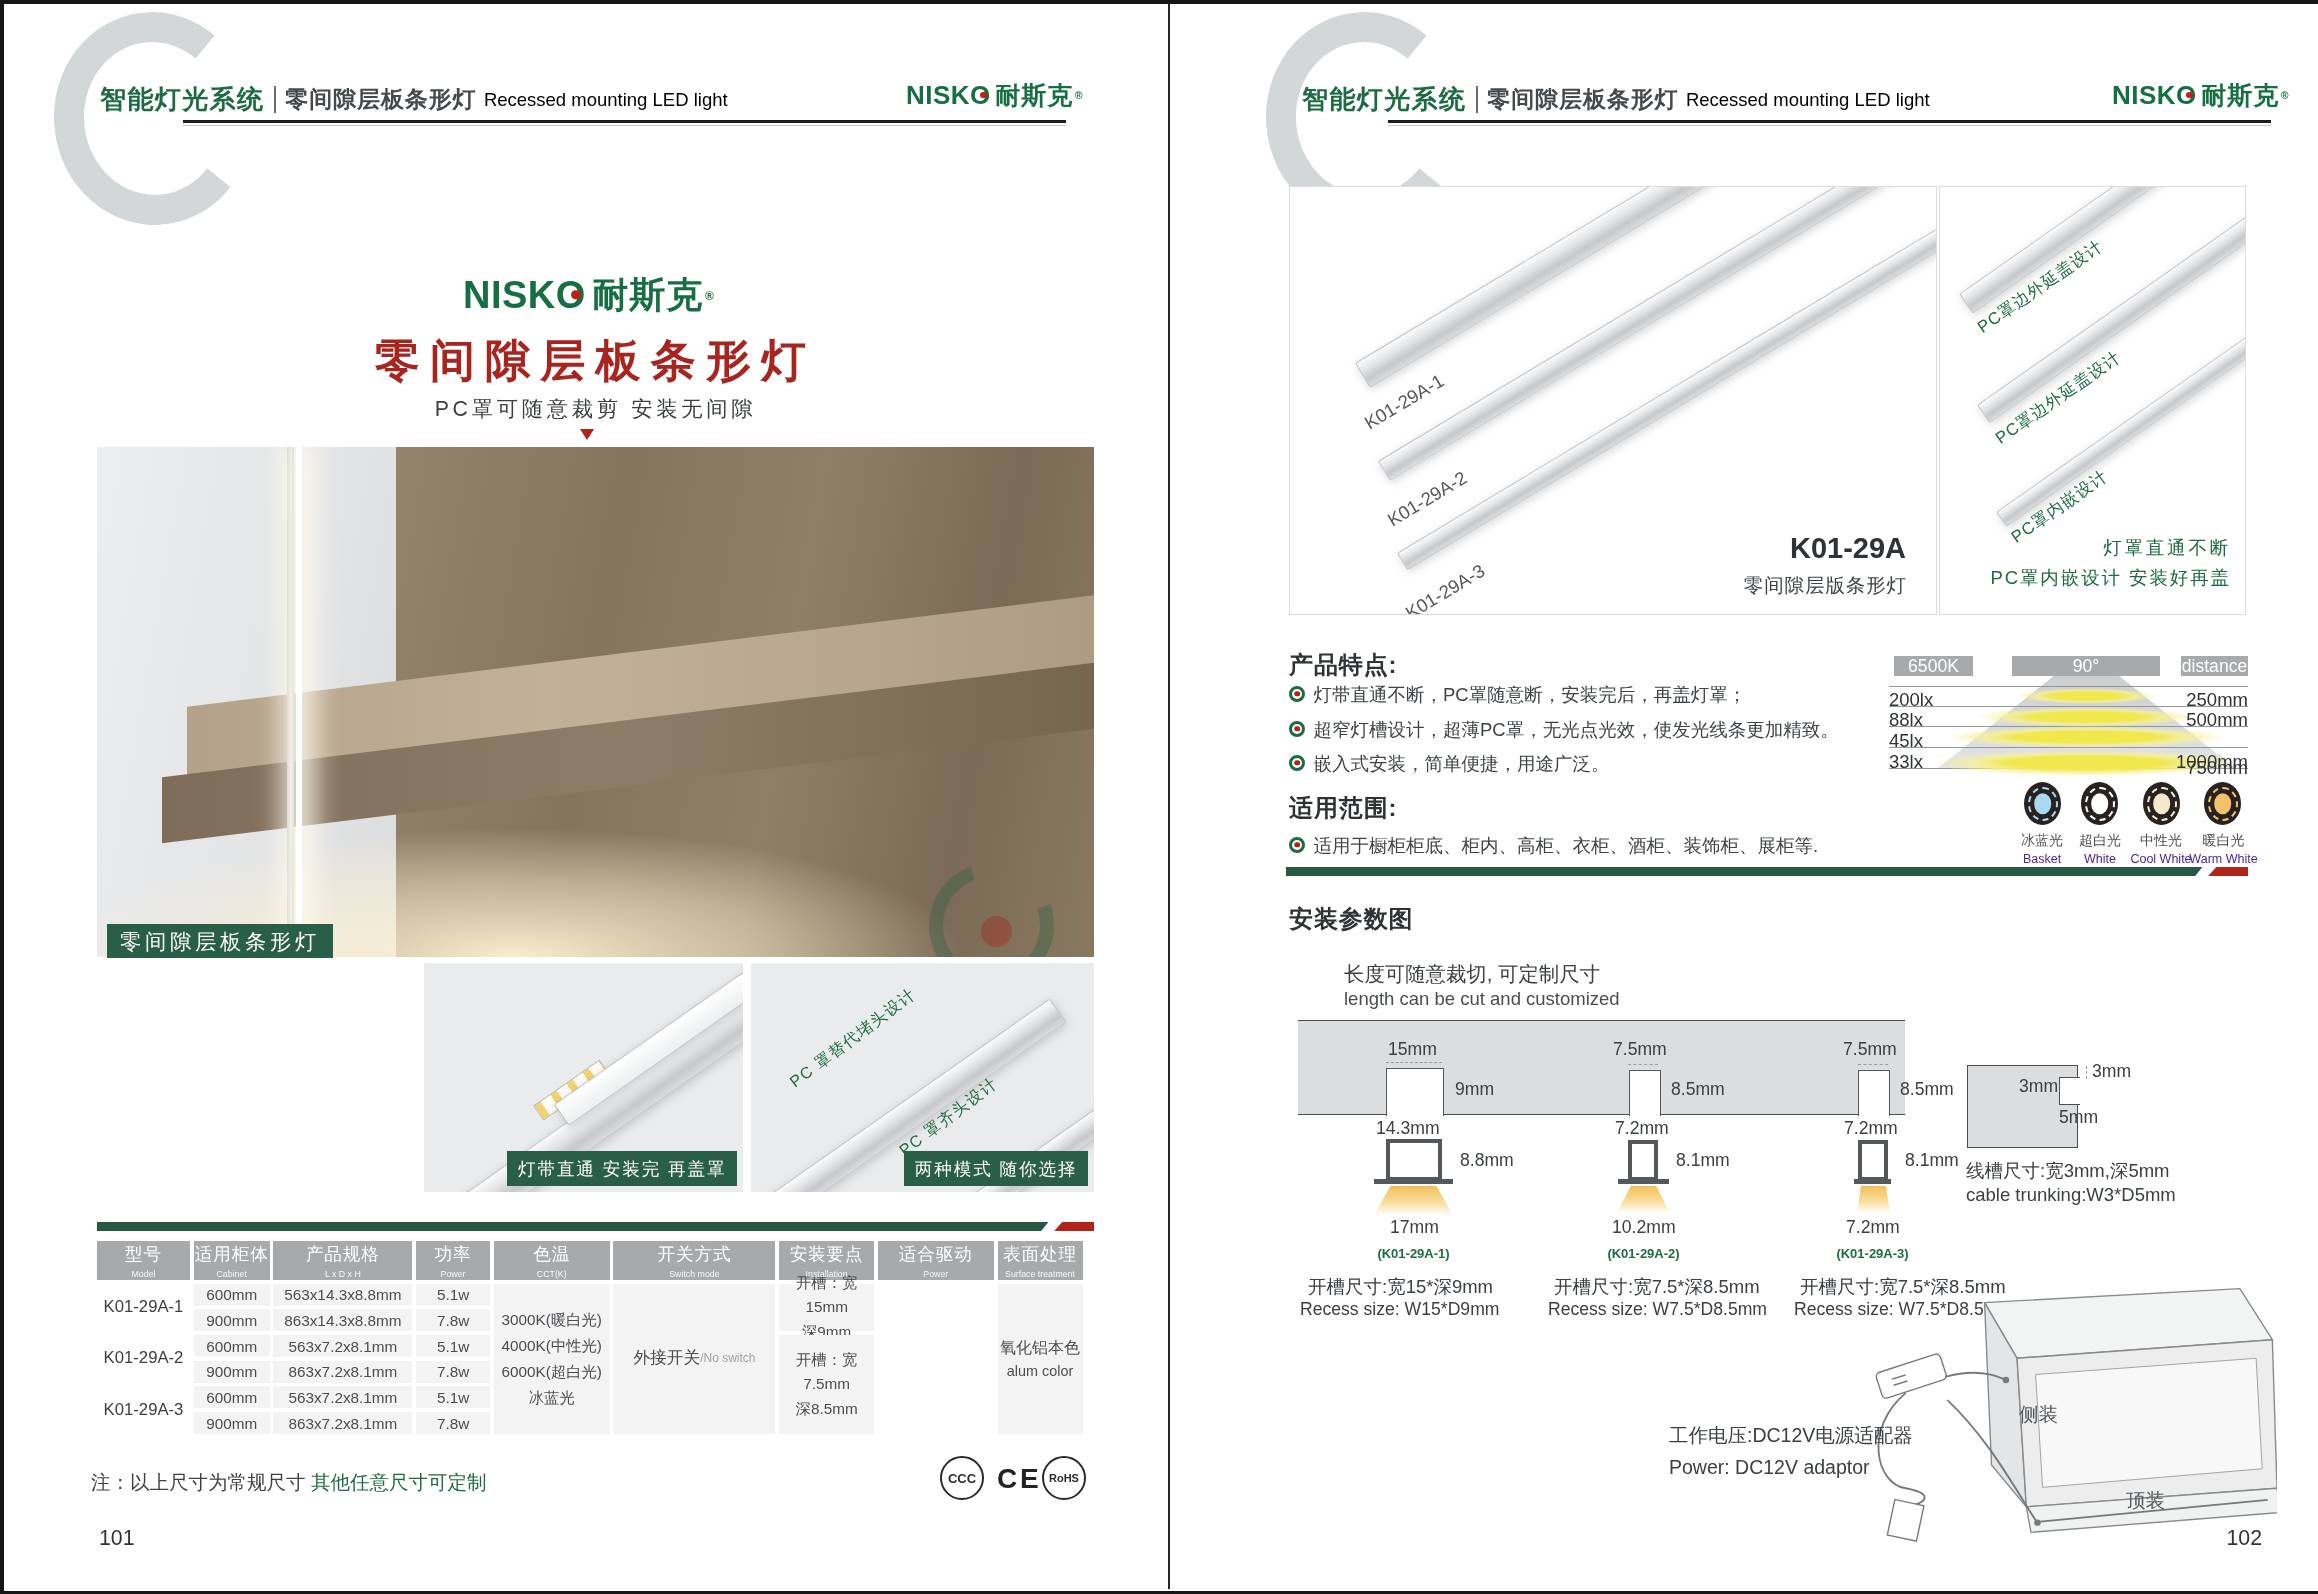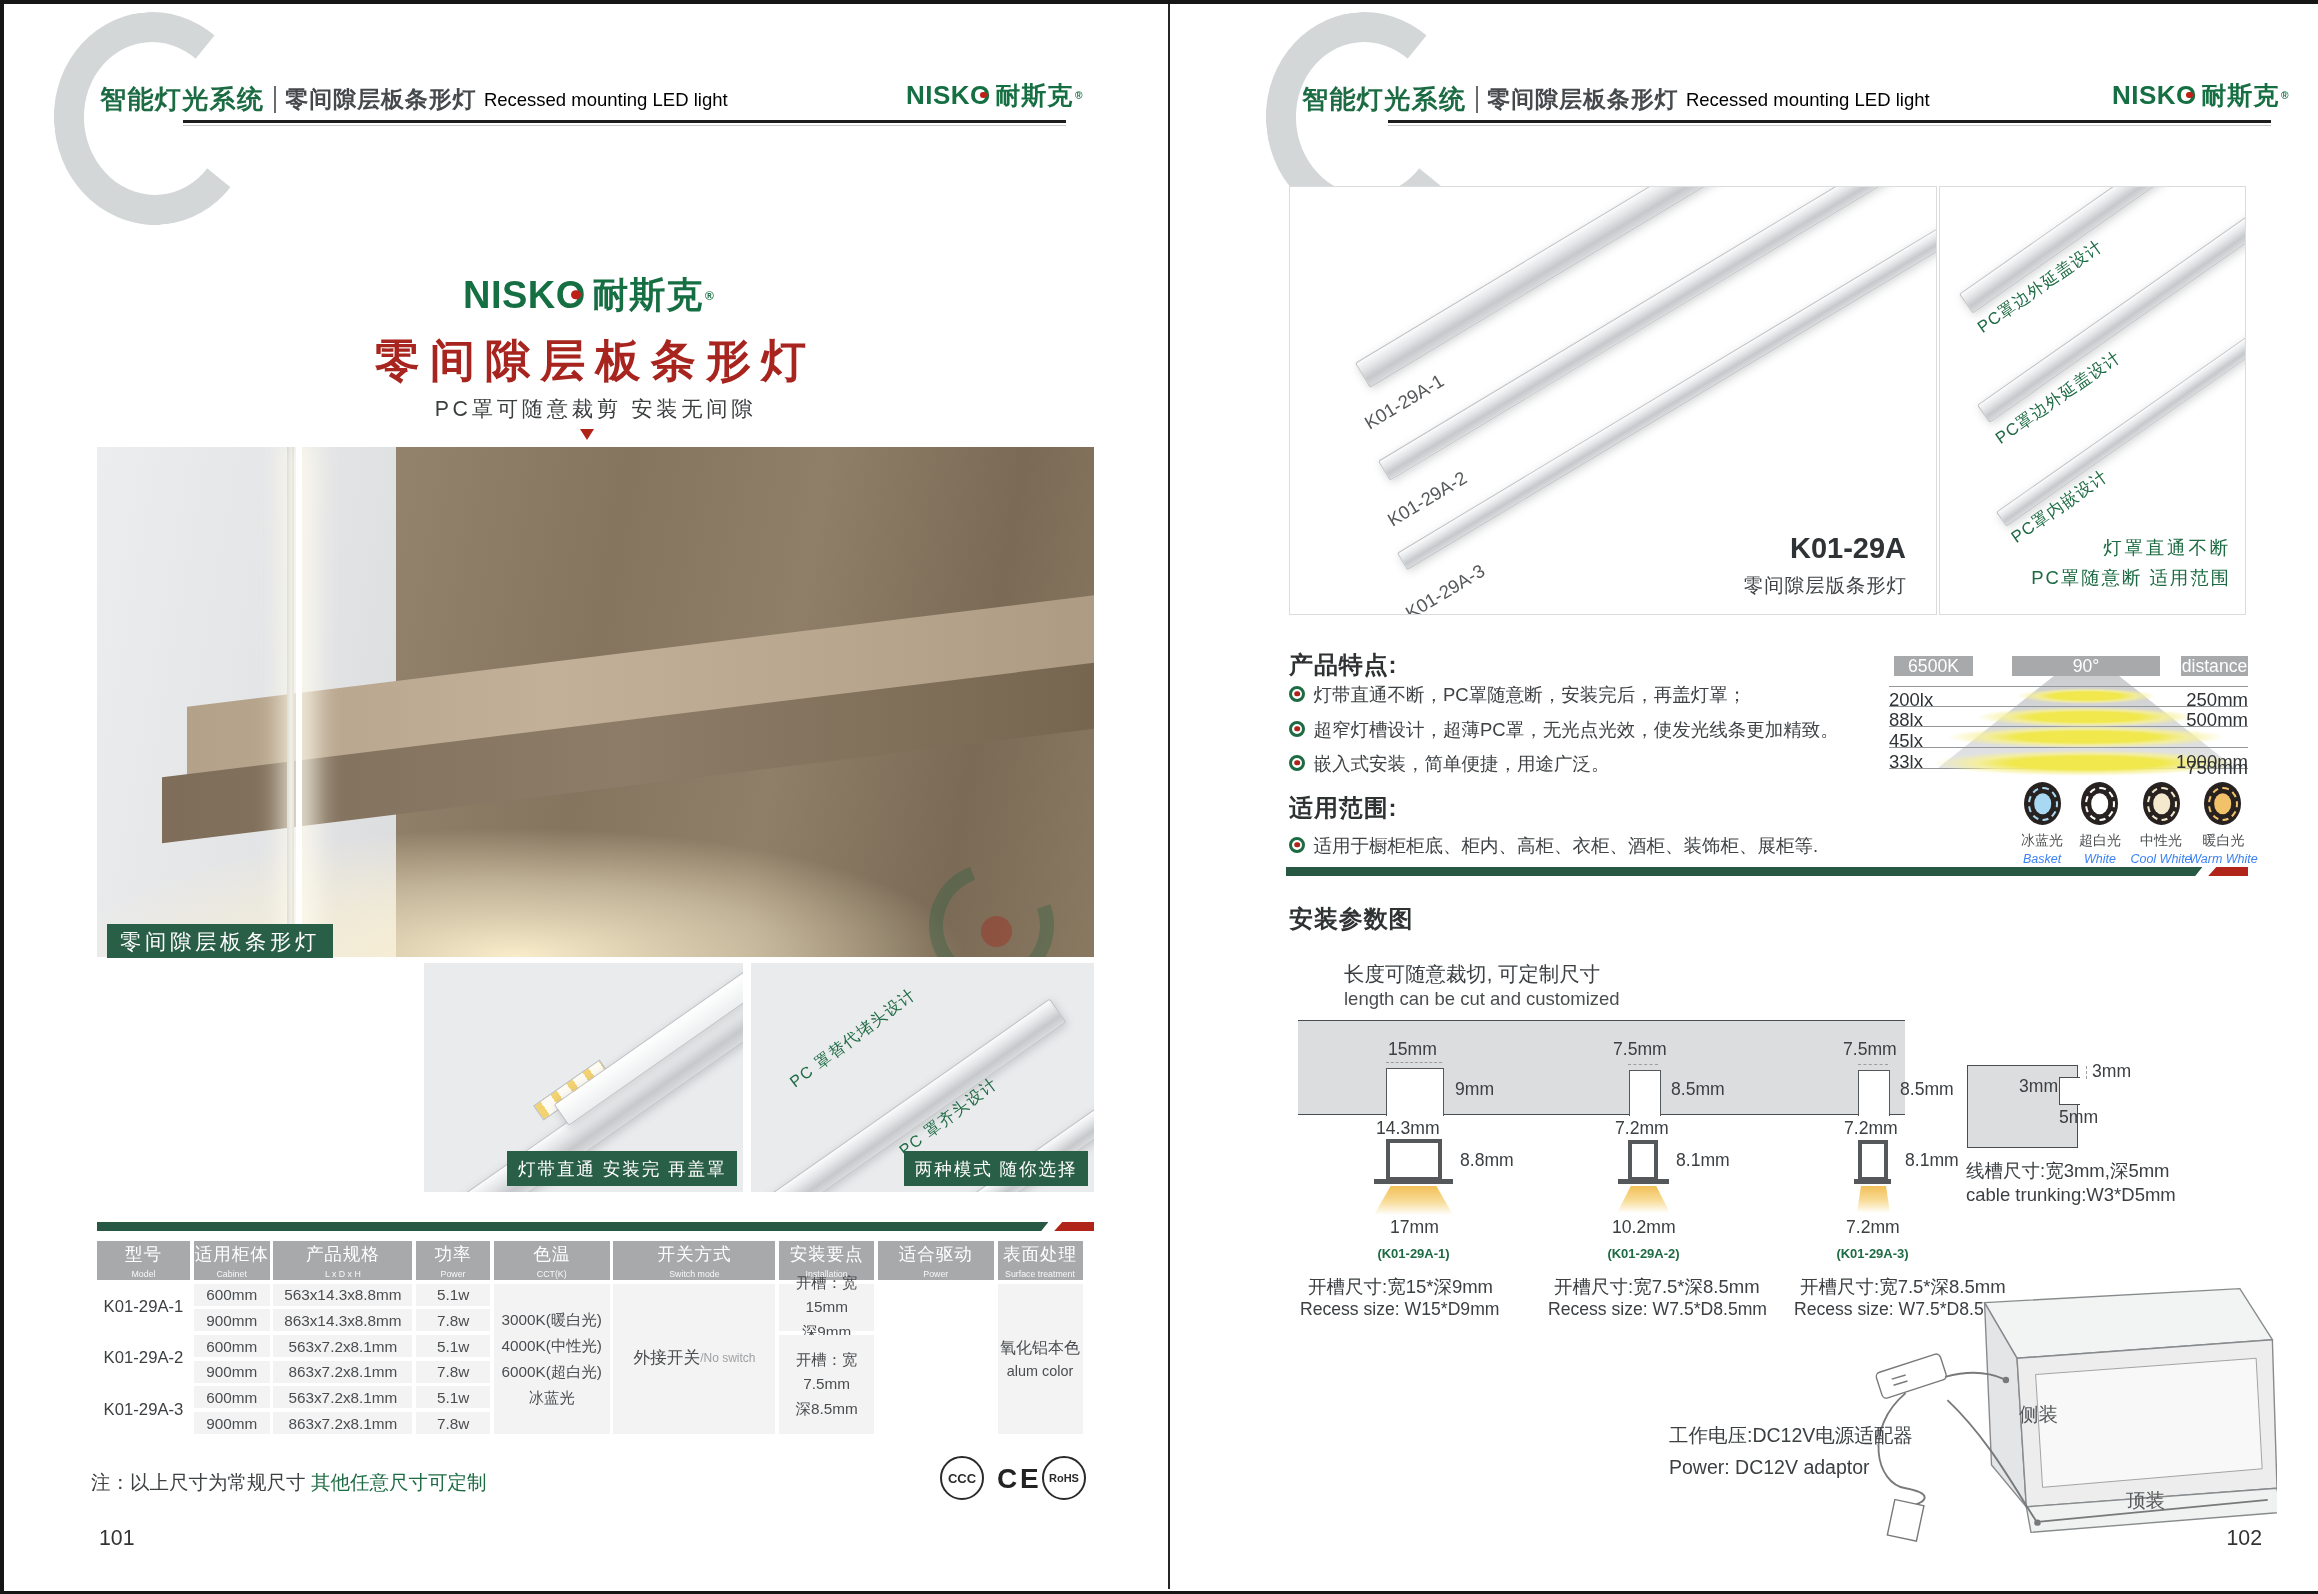--- a/index.html
+++ b/index.html
@@ -60,21 +60,21 @@
   
   .ph-head{position:absolute;background:#a7a9ab;color:#fff;font-size:17.6px;display:flex;align-items:center;justify-content:center;}
   .ph-line{position:absolute;height:0.9px;background:#94979a;}
   .ph-lab{position:absolute;font-size:18.5px;color:#2f3335;white-space:nowrap;}
   .pool{position:absolute;border-radius:50%;}
   .mode-circle{position:absolute;background:#272220;border-radius:50%;}
   .sun{position:absolute;left:50%;top:50%;transform:translate(-50%,-50%);border-radius:50%;}
   .sun-rays{position:absolute;left:50%;top:50%;transform:translate(-50%,-50%);border-radius:50%;border:2.3px dashed #fff;}
   .mode-lab{position:absolute;text-align:center;}
   .mode-lab .cn{font-size:14px;color:#4a4d4f;}
-  .mode-lab .en{font-size:12.5px;color:#3b82f6;margin-top:2px;font-style:italic;}
+  .mode-lab .en{font-size:12.5px;color:#4c1d95;margin-top:2px;}
   
   .dim{position:absolute;font-size:17.6px;color:#3c4043;white-space:nowrap;}
   .board{position:absolute;background:#dcddde;border-top:1.9px solid #4a4d4f;border-bottom:1.9px solid #4a4d4f;}
   .slot{position:absolute;bottom:-1.9px;background:#fff;border:1.4px solid #55585b;border-bottom:none;}
   .channel{position:absolute;background:#fff;border:4.6px solid #55585b;box-sizing:border-box;}
   .flange{position:absolute;background:#55585b;}
   .beam{position:absolute;background:linear-gradient(180deg,#f2bf58 0%,#f8dd9a 55%,rgba(253,244,214,0) 100%);}
   .kmodel{position:absolute;color:#1d6b43;font-size:13px;font-weight:700;text-align:center;}
   .recess{position:absolute;font-size:18.5px;color:#3c4043;white-space:nowrap;}
   .dash-v{position:absolute;border-left:0.9px dashed #9b9ea0;}
@@ -274,21 +274,21 @@
   </div>
 
   <div class="pbox" style="left:1935px;top:182px;width:305px;height:427px;">
     <div class="alu-strip abs" style="left:18.5px;top:107px;width:352px;height:22px;transform:rotate(-35deg);transform-origin:left top;"></div>
     <div class="alu-strip abs" style="left:37px;top:218px;width:352px;height:19.5px;transform:rotate(-35deg);transform-origin:left top;"></div>
     <div class="alu-strip abs" style="left:56px;top:325px;width:352px;height:16px;transform:rotate(-35deg);transform-origin:left top;"></div>
     <div class="grn-rot" style="left:25.5px;top:88px;">PC罩边外延盖设计</div>
     <div class="grn-rot" style="left:44px;top:199px;">PC罩边外延盖设计</div>
     <div class="grn-rot" style="left:63px;top:308px;">PC罩内嵌设计</div>
     <div class="abs" style="right:14px;top:348px;font-size:18.5px;color:#1d6b43;letter-spacing:2.8px;text-align:right;width:278px;">灯罩直通不断</div>
-    <div class="abs" style="right:14px;top:378px;font-size:18.5px;color:#1d6b43;letter-spacing:1.9px;text-align:right;width:288px;">PC罩随意断  适用范围</div>
+    <div class="abs" style="right:14px;top:378px;font-size:18.5px;color:#1d6b43;letter-spacing:1.9px;text-align:right;width:288px;">PC罩内嵌设计  安装好再盖</div>
   </div>
 
   <div class="h2" style="left:1285px;top:645px;">产品特点:</div>
   <div class="bullet" style="left:1285px;top:678px;">
     <span class="bullet-ico"></span>
     <span class="bullet-txt">灯带直通不断，PC罩随意断，安装完后，再盖灯罩；</span>
   </div>
   <div class="bullet" style="left:1285px;top:713px;">
     <span class="bullet-ico"></span>
     <span class="bullet-txt">超窄灯槽设计，超薄PC罩，无光点光效，使发光线条更加精致。</span>

